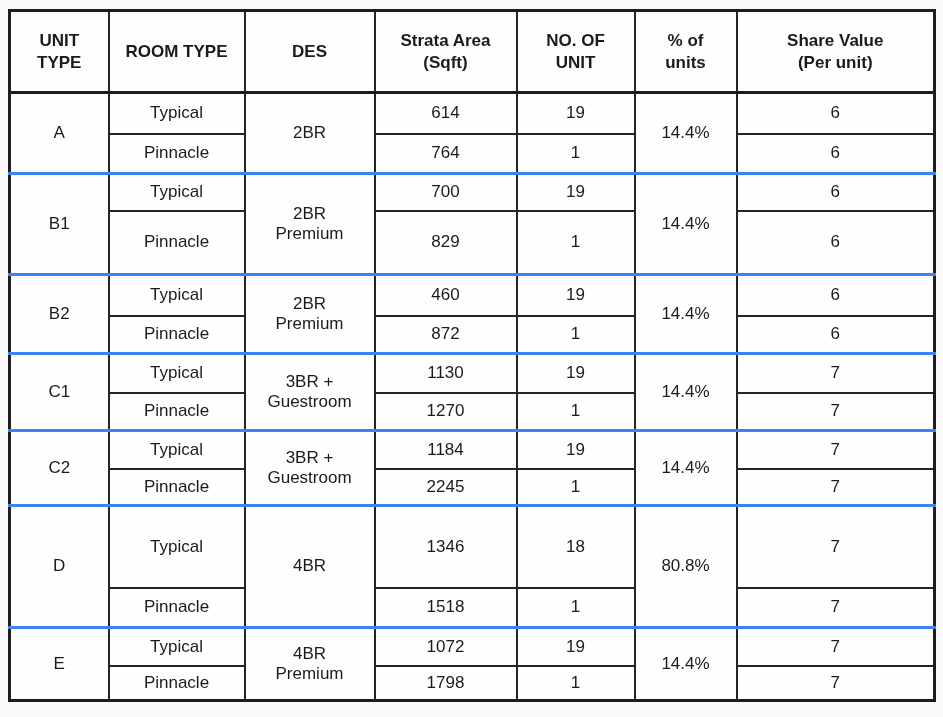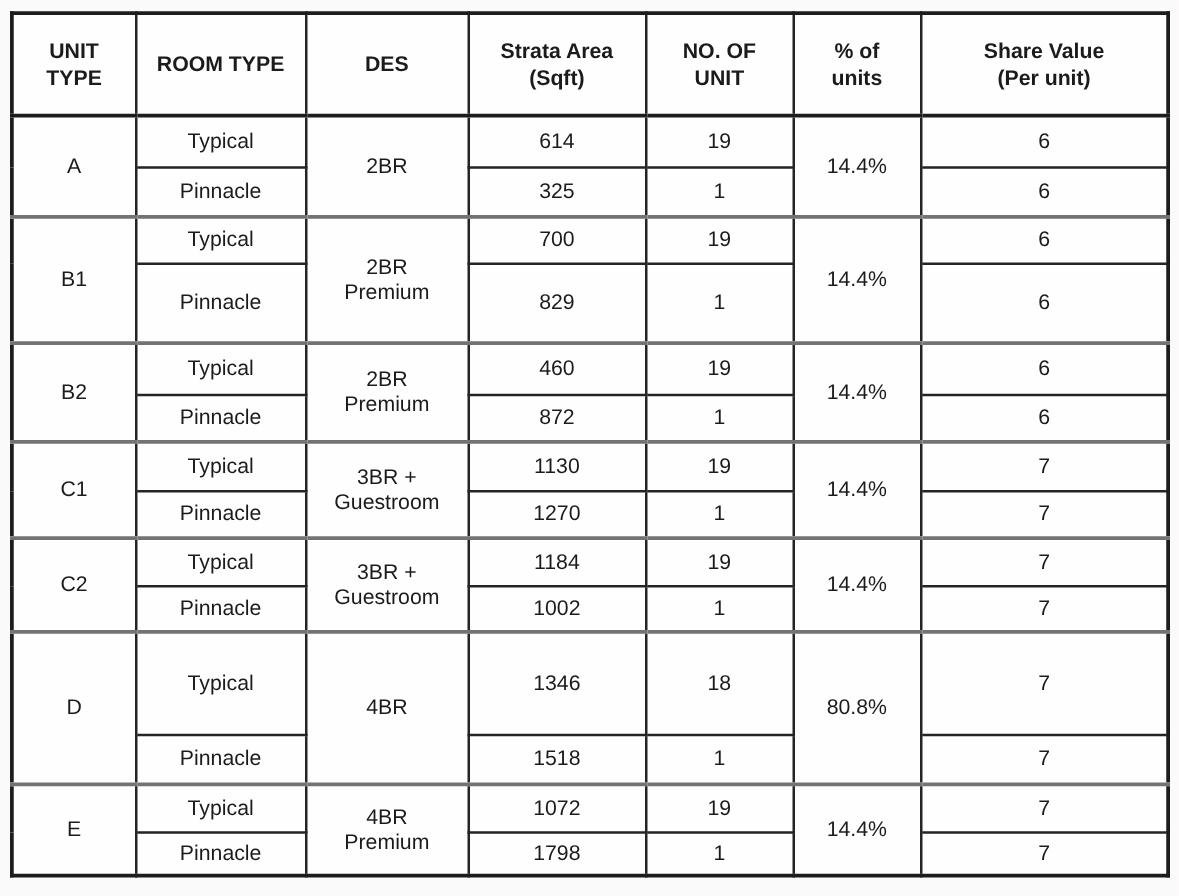--- a/index.html
+++ b/index.html
@@ -41,21 +41,21 @@
     font-size: 17px;
     font-weight: bold;
     line-height: 1.25;
   }
   table.units-table td {
     font-size: 17px;
     font-weight: normal;
     line-height: 1.2;
   }
   tr.group-start td {
-    border-top: 3px solid #737373;
+    border-top: 3px solid #3b82f6;
   }
   tr.header-row th {
     border-bottom: 3px solid #1d1d1d;
   }
 </style>
 </head>
 <body>
 
 <div class="page">
   <table class="units-table">
@@ -89,21 +89,21 @@
       <td rowspan="2">A</td>
       <td>Typical</td>
       <td rowspan="2">2BR</td>
       <td>614</td>
       <td>19</td>
       <td rowspan="2">14.4%</td>
       <td>6</td>
     </tr>
     <tr style="height:40px">
       <td>Pinnacle</td>
-      <td>325</td>
+      <td>764</td>
       <td>1</td>
       <td>6</td>
     </tr>
 
     <tr class="group-start" style="height:37px">
       <td rowspan="2">B1</td>
       <td>Typical</td>
       <td rowspan="2">2BR
 Premium</td>
       <td>700</td>
@@ -157,21 +157,21 @@
       <td>Typical</td>
       <td rowspan="2">3BR +
 Guestroom</td>
       <td>1184</td>
       <td>19</td>
       <td rowspan="2">14.4%</td>
       <td>7</td>
     </tr>
     <tr style="height:37px">
       <td>Pinnacle</td>
-      <td>1002</td>
+      <td>2245</td>
       <td>1</td>
       <td>7</td>
     </tr>
 
     <tr class="group-start" style="height:82px">
       <td rowspan="2">D</td>
       <td>Typical</td>
       <td rowspan="2">4BR</td>
       <td>1346</td>
       <td>18</td>

